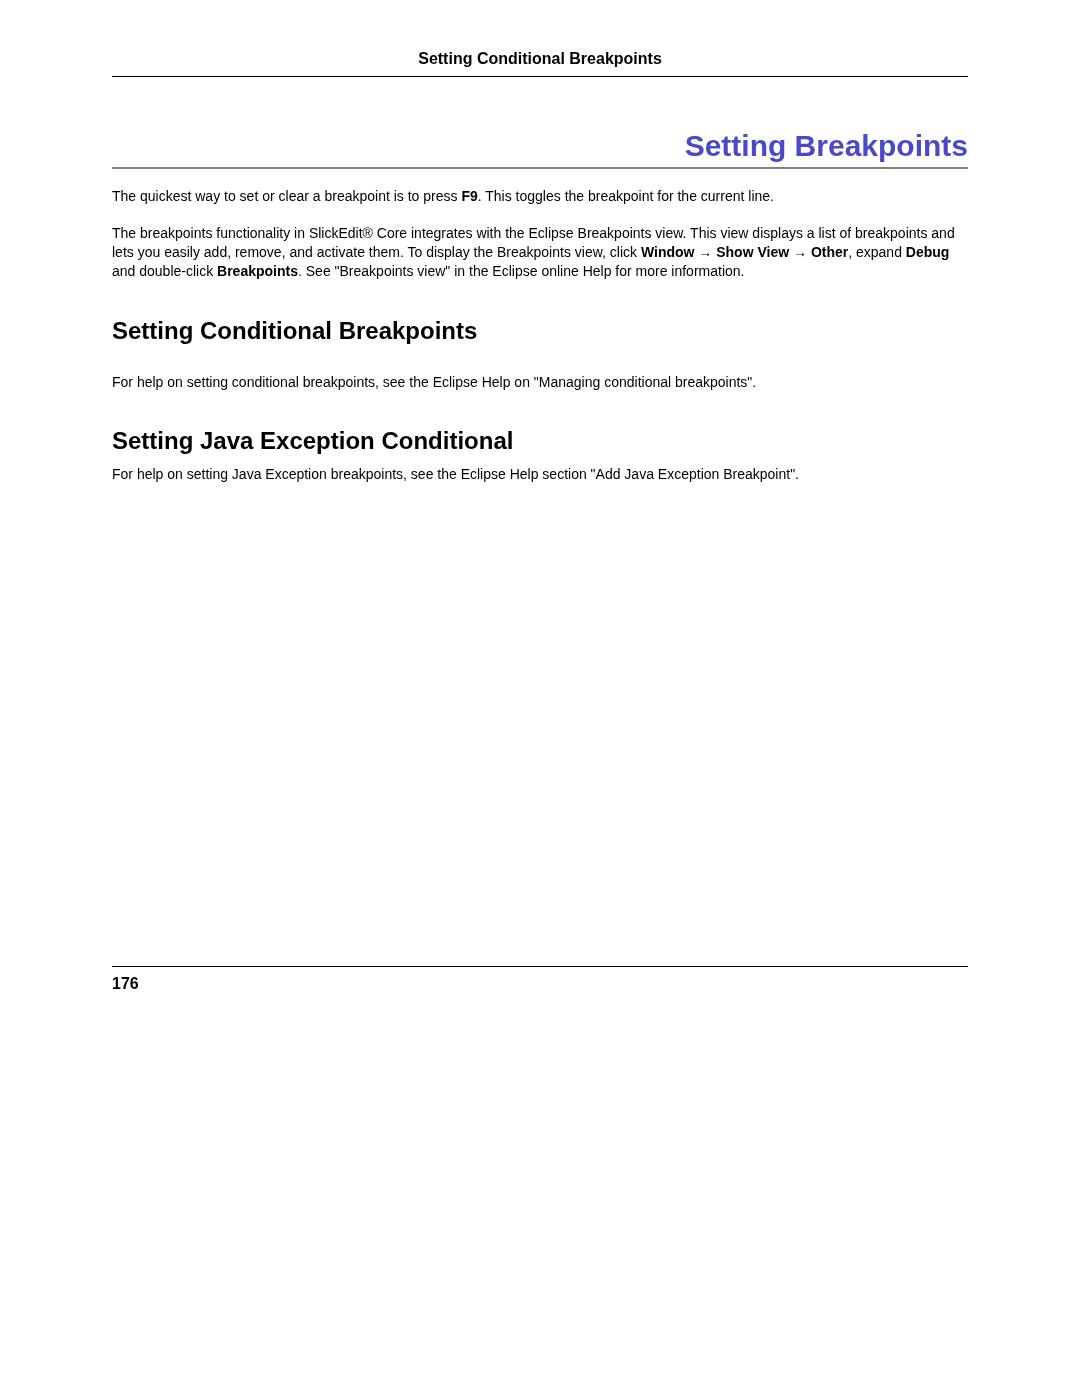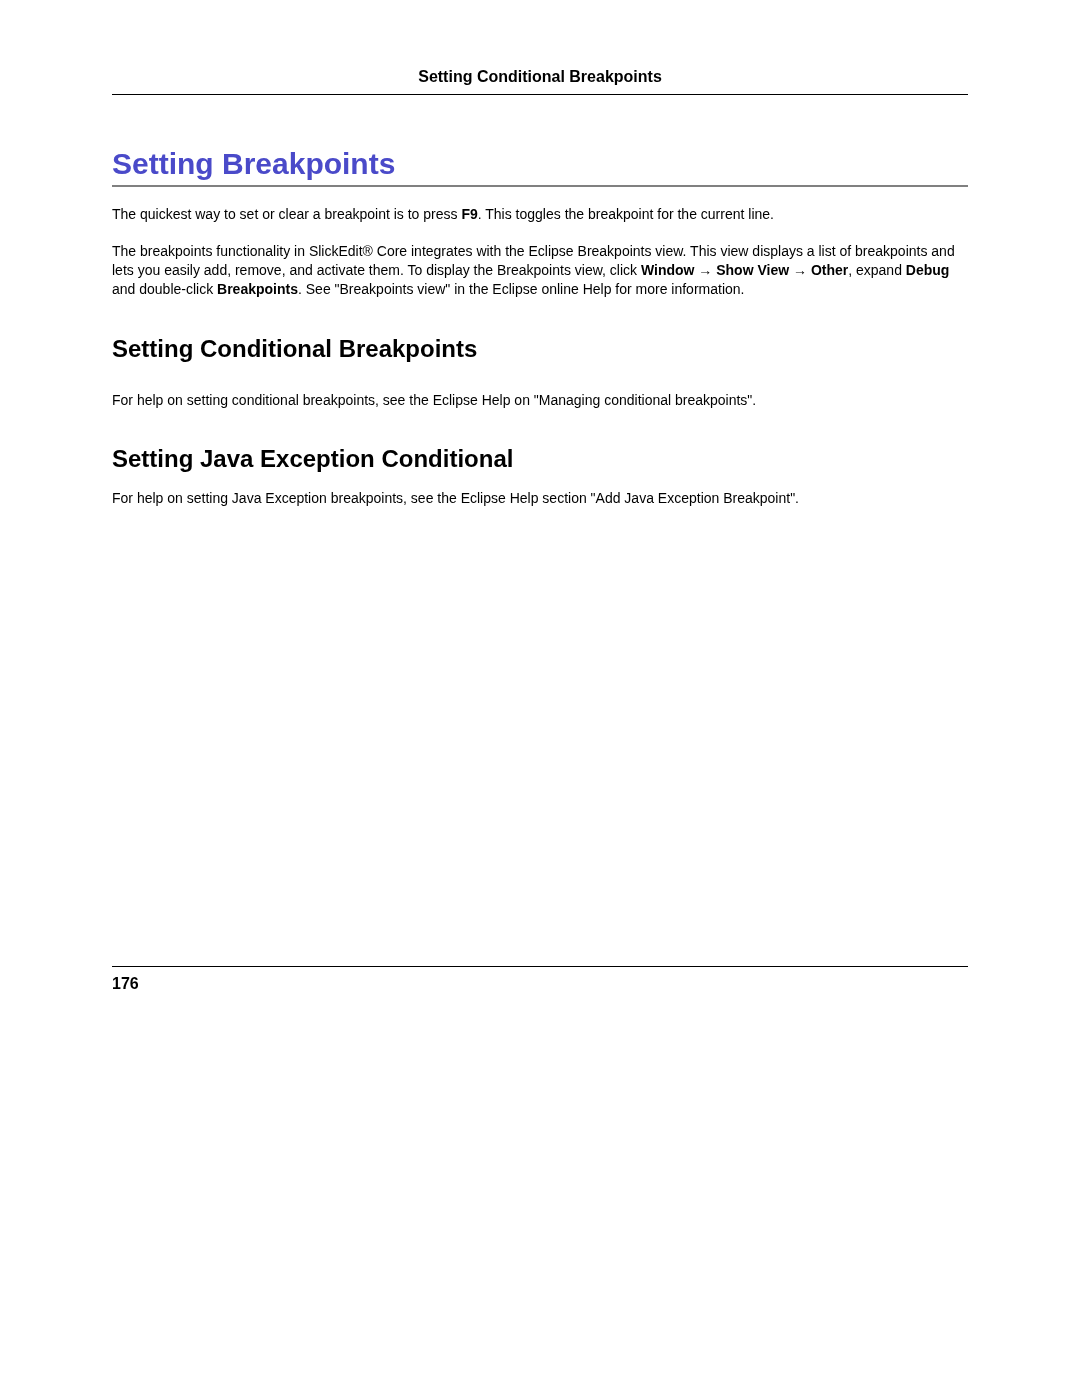--- a/index.html
+++ b/index.html
@@ -8,37 +8,38 @@
     background: #ffffff;
     font-family: Arial, Helvetica, sans-serif;
     color: #000;
     width: 1080px;
   }
   .page {
     width: 1080px;
     height: 1053px;
     position: relative;
     box-sizing: border-box;
-    padding: 68px 112px 60px 112px;
+    padding: 50px 112px 60px 112px;
   }
   .running-header {
     text-align: center;
     font-weight: bold;
     font-size: 16px;
     padding-bottom: 8px;
     border-bottom: 1px solid #000;
     margin-bottom: 52px;
   }
   h1.title {
     font-size: 30px;
     font-weight: bold;
     color: #4a4ac9;
     margin: 0 0 4px 0;
     padding-bottom: 4px;
     border-bottom: 2px solid #808080;
+    text-align: right;
   }
   h2.subheading {
     font-size: 24px;
     font-weight: bold;
     color: #000;
     margin: 36px 0 8px 0;
   }
   p.body {
     font-size: 14px;
     line-height: 1.35;
@@ -73,17 +74,17 @@
   </p>
 
   <p class="body">
     <span>The breakpoints functionality in SlickEdit® Core integrates with the Eclipse Breakpoints view. This view displays a list of breakpoints and lets you easily add, remove, and activate them. To display the Break­points view, click </span><b>Window</b><span> → </span><b>Show View</b><span> → </span><b>Other</b><span>, expand </span><b>Debug</b><span> and double-click </span><b>Breakpoints</b><span>. See "Breakpoints view" in the Eclipse online Help for more information.</span>
   </p>
 
   <h2 class="subheading">Setting Conditional Breakpoints</h2>
   <p class="body" style="margin-top:28px">For help on setting conditional breakpoints, see the Eclipse Help on "Managing conditional breakpoints".</p>
 
   <h2 class="subheading">Setting Java Exception Conditional</h2>
-  <p class="body" style="margin-top:16px">For help on setting Java Exception breakpoints, see the Eclipse Help section "Add Java Exception Break­point".</p>
+  <p class="body" style="margin-top:10px">For help on setting Java Exception breakpoints, see the Eclipse Help section "Add Java Exception Break­point".</p>
 
   <div class="footer-rule"></div>
   <div class="page-number">176</div>
 </div>
 
 </body></html>

